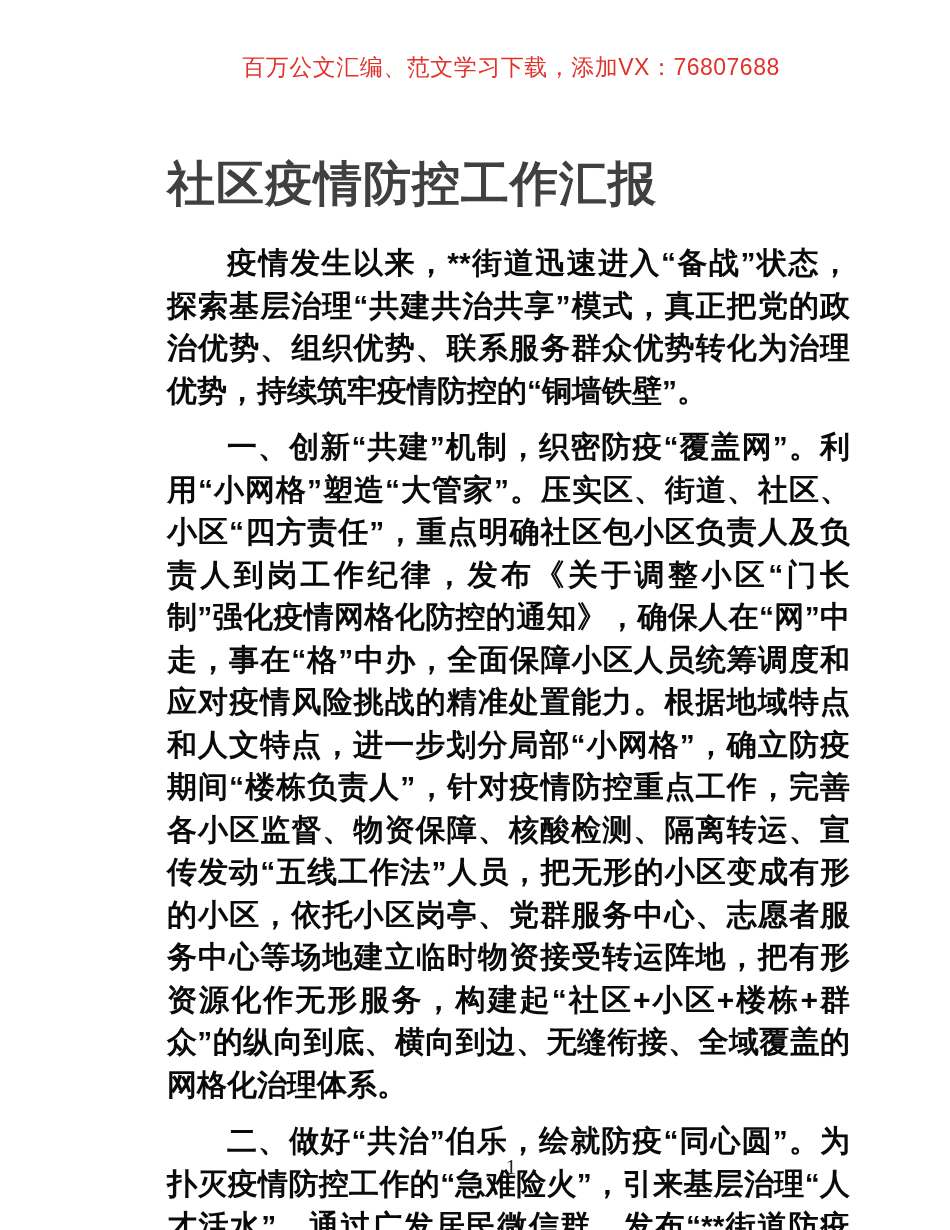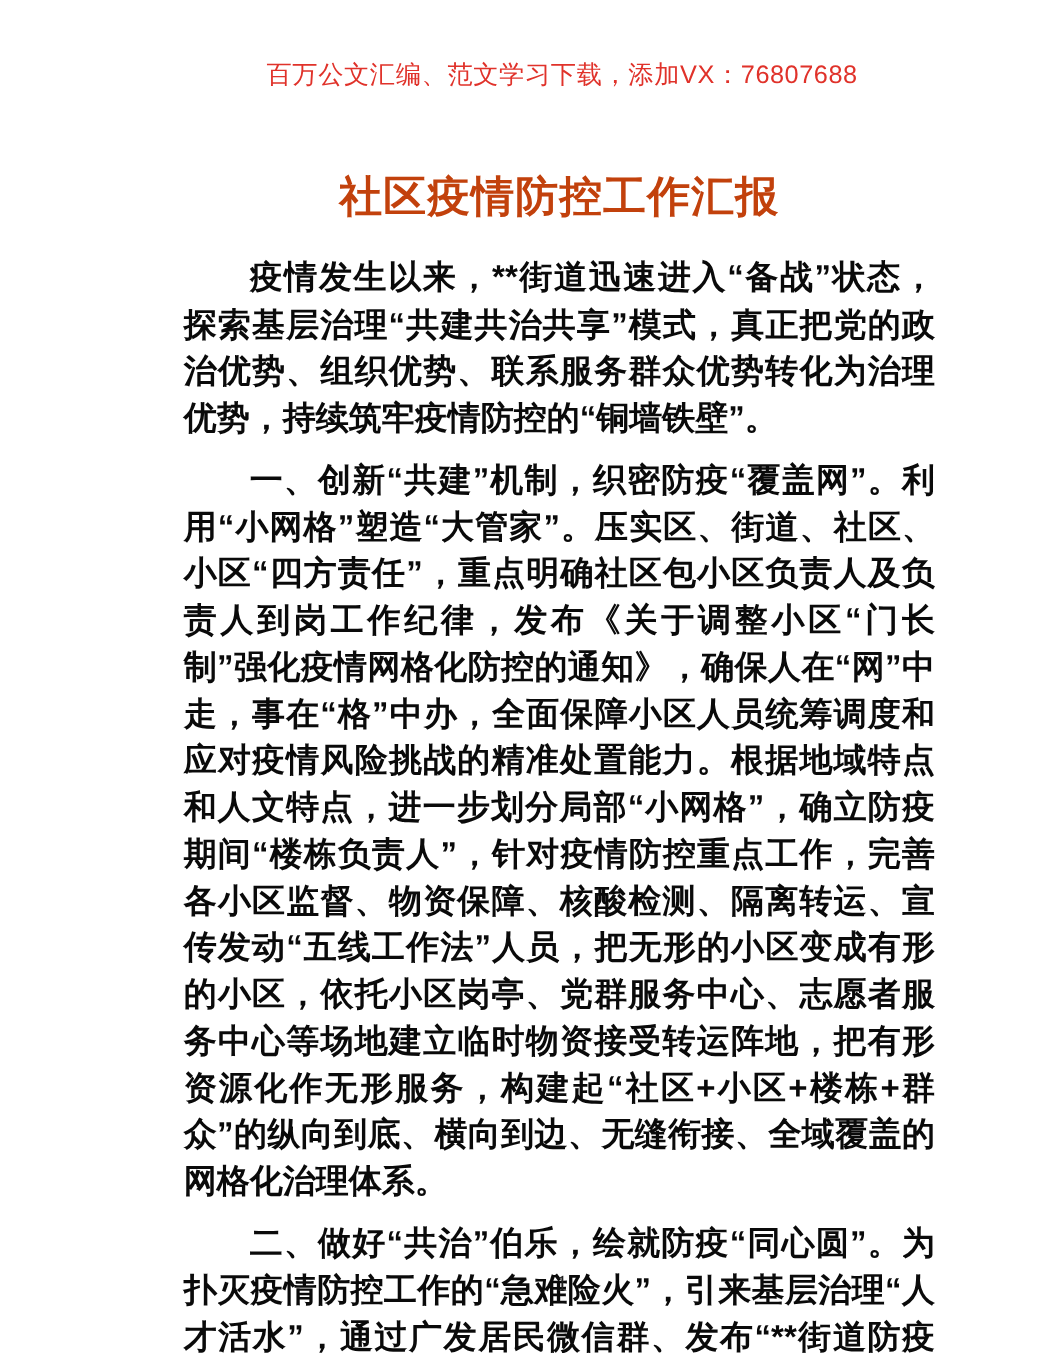--- a/index.html
+++ b/index.html
@@ -28,25 +28,25 @@
     color: #e0322a;
   }
   .content {
     position: absolute;
     left: 131px;
     top: 152px;
     width: 683px;
   }
   .doc-title {
     margin: 0 0 26px 0;
-    text-align: center;
-    font-size: 39px;
+    text-align: left;
+    font-size: 48px;
     font-weight: 700;
     letter-spacing: 1px;
-    color: #c2410c;
+    color: #404040;
   }
   .content p {
     margin: 0 0 14px 0;
     font-size: 30px;
     line-height: 42.5px;
     text-align: justify;
     text-justify: inter-ideograph;
     text-indent: 2em;
     color: #0a0a0a;
     word-break: break-all;

